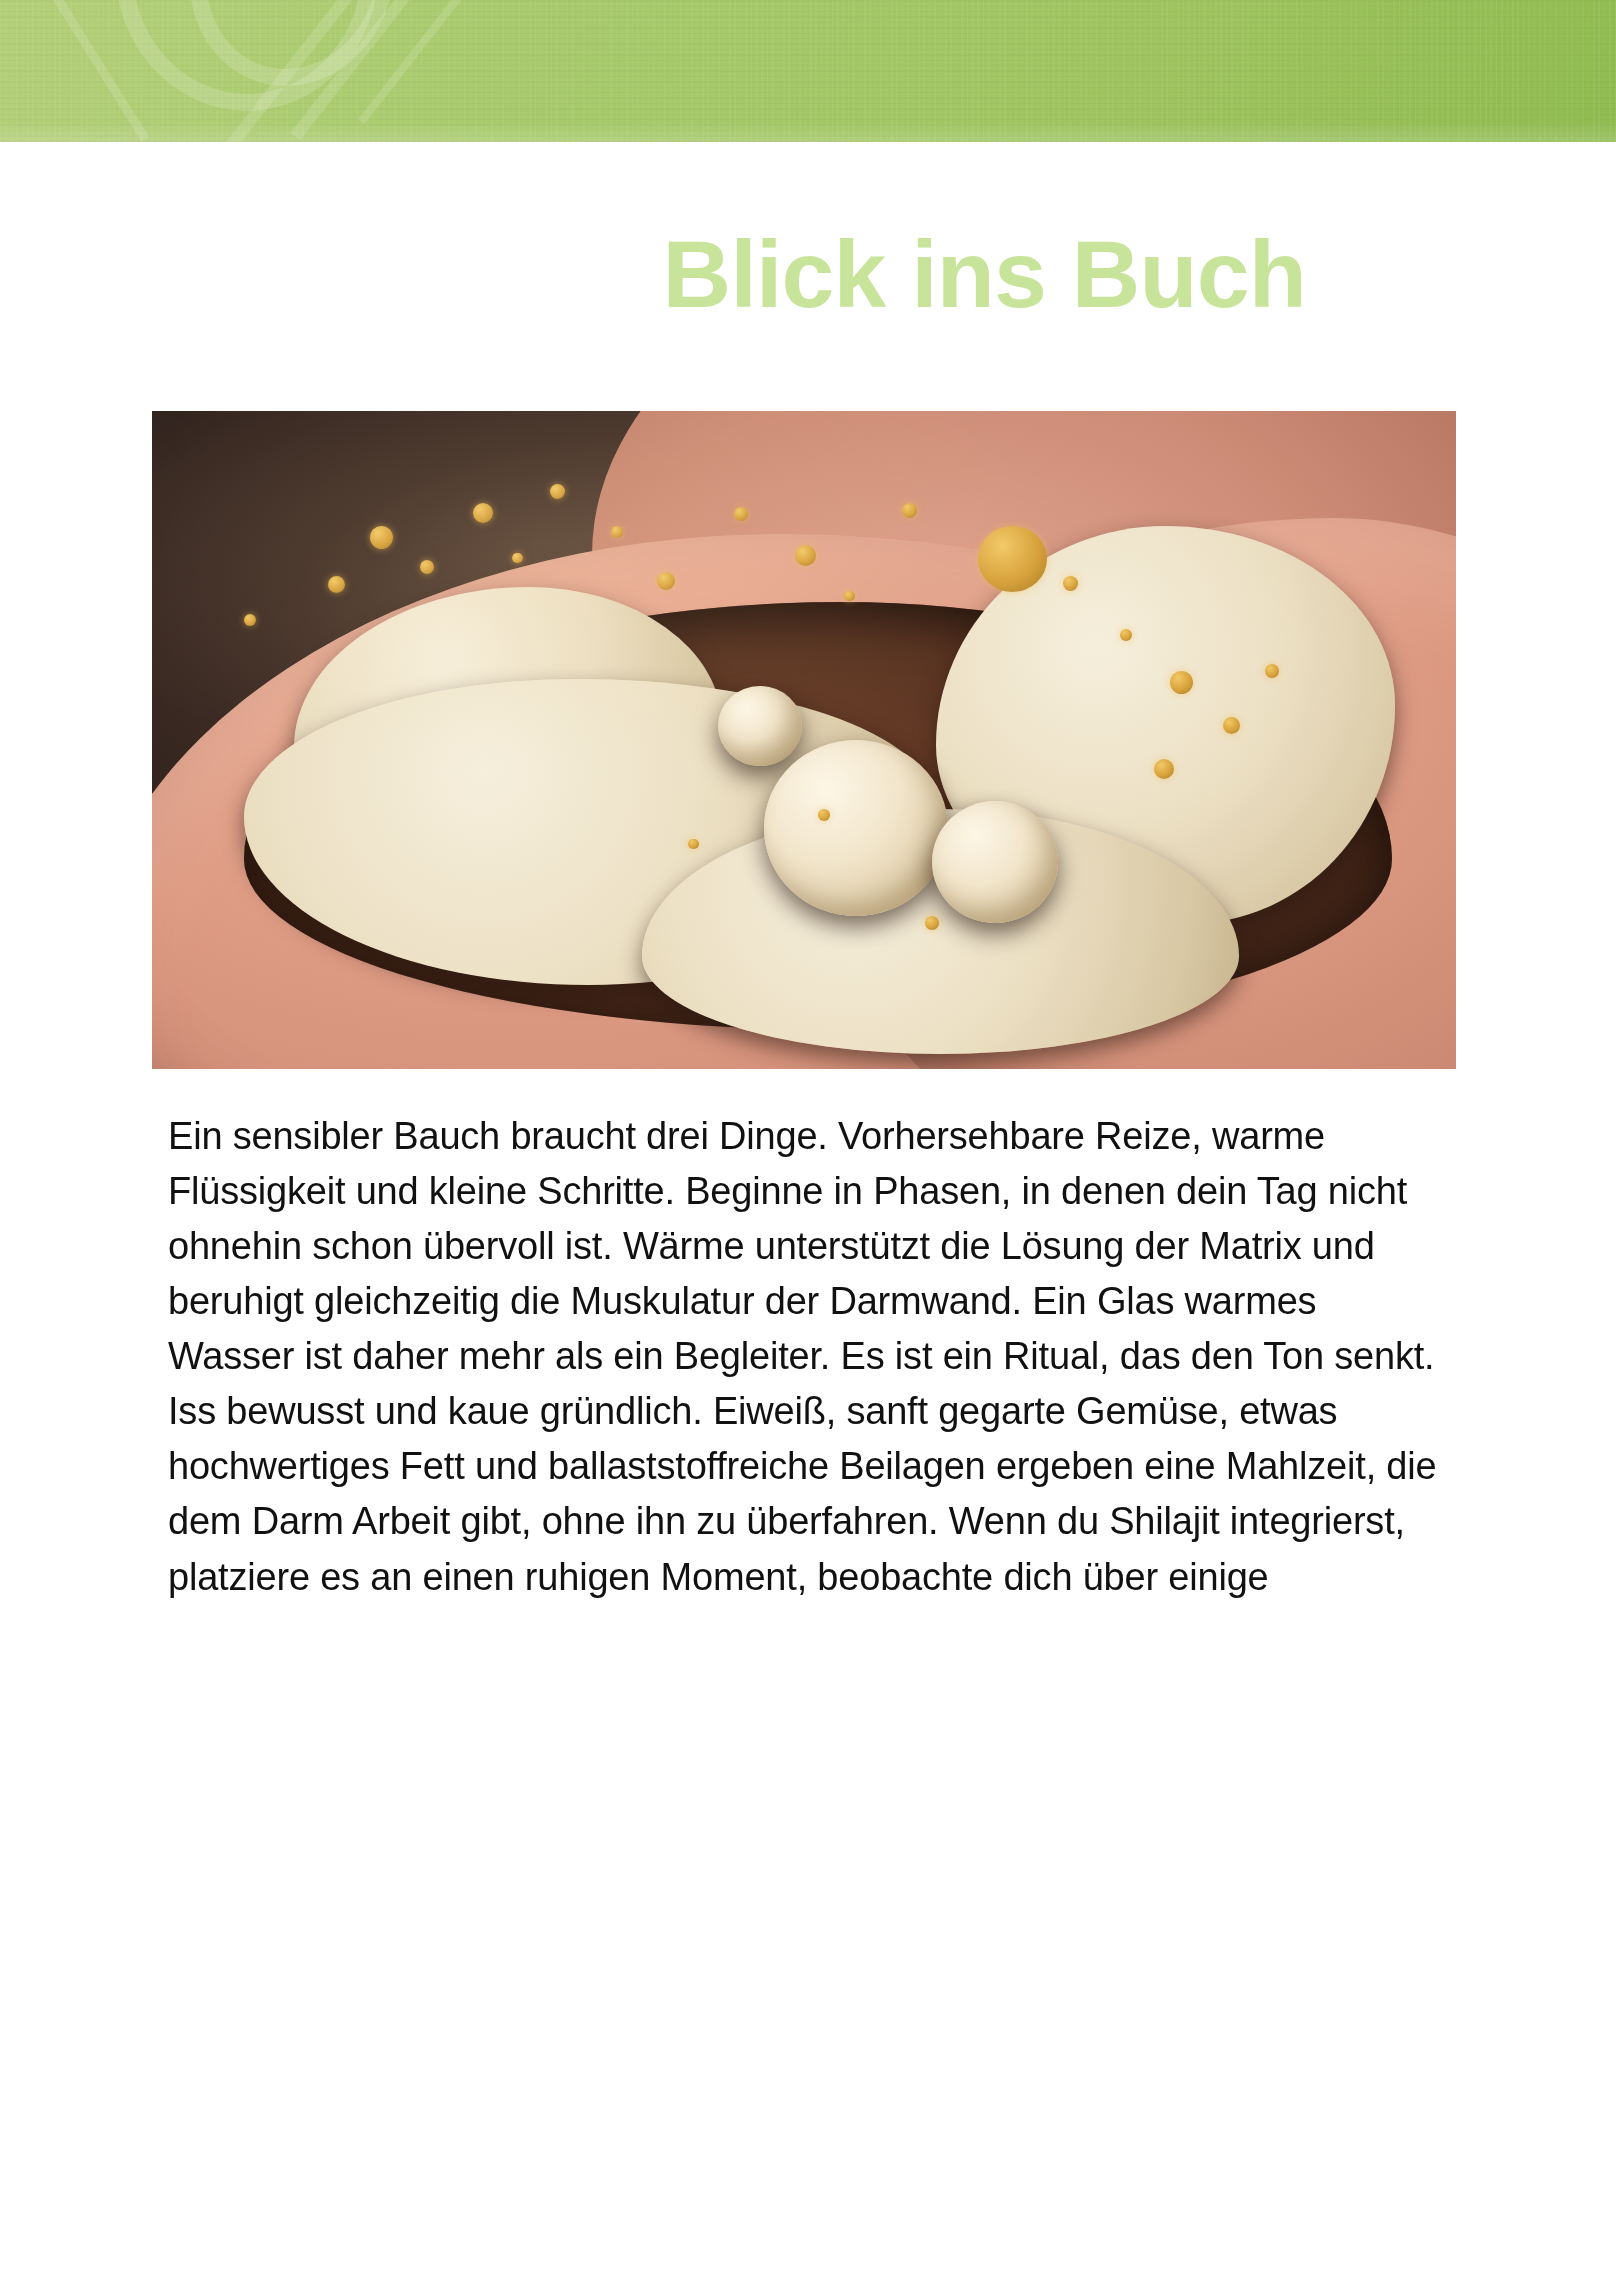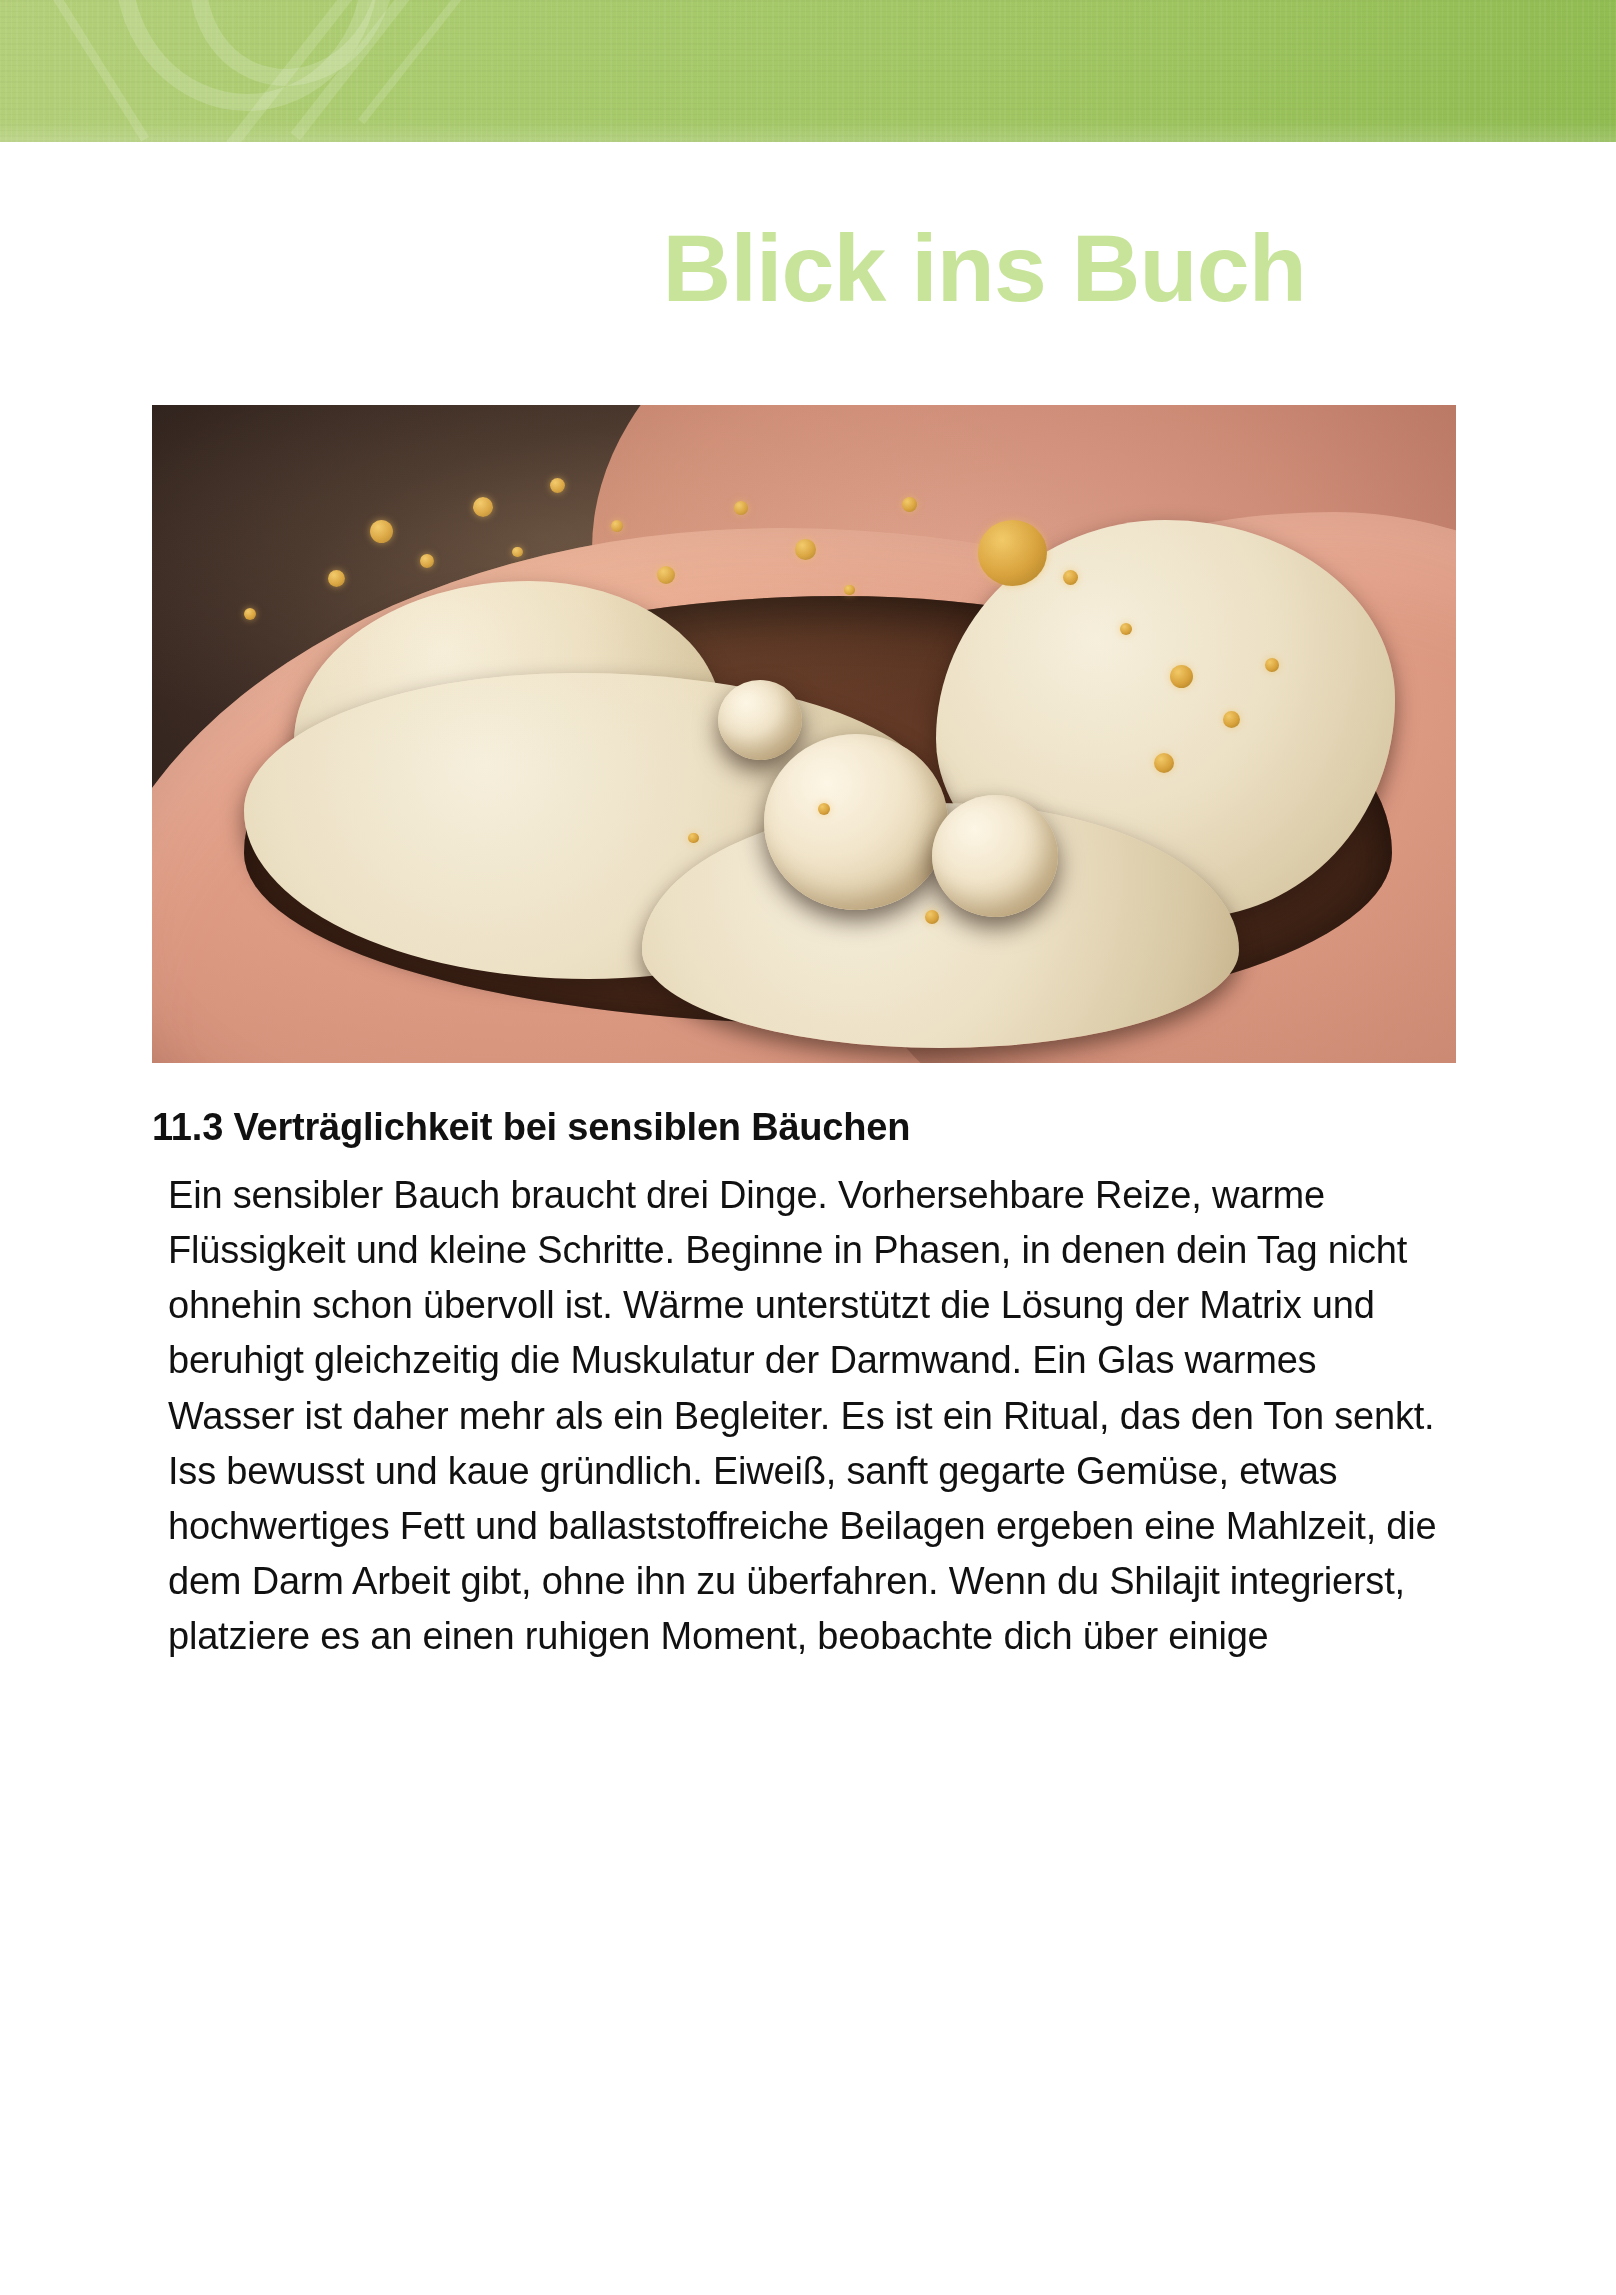--- a/index.html
+++ b/index.html
@@ -53,21 +53,21 @@
     inset: 0;
     background-image:
       repeating-linear-gradient(90deg, rgba(255,255,255,0.05) 0px, rgba(255,255,255,0.05) 1.5px, rgba(0,0,0,0) 1.5px, rgba(0,0,0,0) 5.4px),
       repeating-linear-gradient(0deg, rgba(0,0,0,0.025) 0px, rgba(0,0,0,0.025) 1.5px, rgba(0,0,0,0) 1.5px, rgba(0,0,0,0) 5.4px);
   }
 
   
   .page {
     position: absolute;
     left: 0;
-    top: 136px;
+    top: 142px;
     width: 1360px;
   }
 
   .headline {
     margin: 0;
     padding: 0 54px 0 0;
     text-align: right;
     font-size: 95px;
     line-height: 1.05;
     font-weight: 700;
@@ -240,18 +240,17 @@
     <div class="particle" style="left:1113px; top:253px; width:13.8px; height:13.8px;"></div>
     <div class="particle" style="left:1002px; top:348px; width:20px; height:20px;"></div>
     <div class="particle" style="left:666px;  top:398px; width:12.2px; height:12.2px;"></div>
     <div class="particle" style="left:536px;  top:428px; width:10.7px; height:10.7px;"></div>
     <div class="particle" style="left:773px; top:505px; width:13.8px; height:13.8px;"></div>
 
     <div class="haze"></div>
   </figure>
 
   <div class="text-block">
-    <h2 class="section-title">11.3 Verträglichkeit bei sensiblen Bäuchen</h2>
     <p class="body-paragraph">Ein sensibler Bauch braucht drei Dinge. Vorhersehbare Reize, warme Flüssigkeit und kleine Schritte. Beginne in Phasen, in denen dein Tag nicht ohnehin schon übervoll ist. Wärme unterstützt die Lösung der Matrix und beruhigt gleichzeitig die Muskulatur der Darmwand. Ein Glas warmes Wasser ist daher mehr als ein Begleiter. Es ist ein Ritual, das den Ton senkt. Iss bewusst und kaue gründlich. Eiweiß, sanft gegarte Gemüse, etwas hochwertiges Fett und ballaststoffreiche Beilagen ergeben eine Mahlzeit, die dem Darm Arbeit gibt, ohne ihn zu überfahren. Wenn du Shilajit integrierst, platziere es an einen ruhigen Moment, beobachte dich über einige</p>
   </div>
 
 </div>
 
 
 </body></html>

